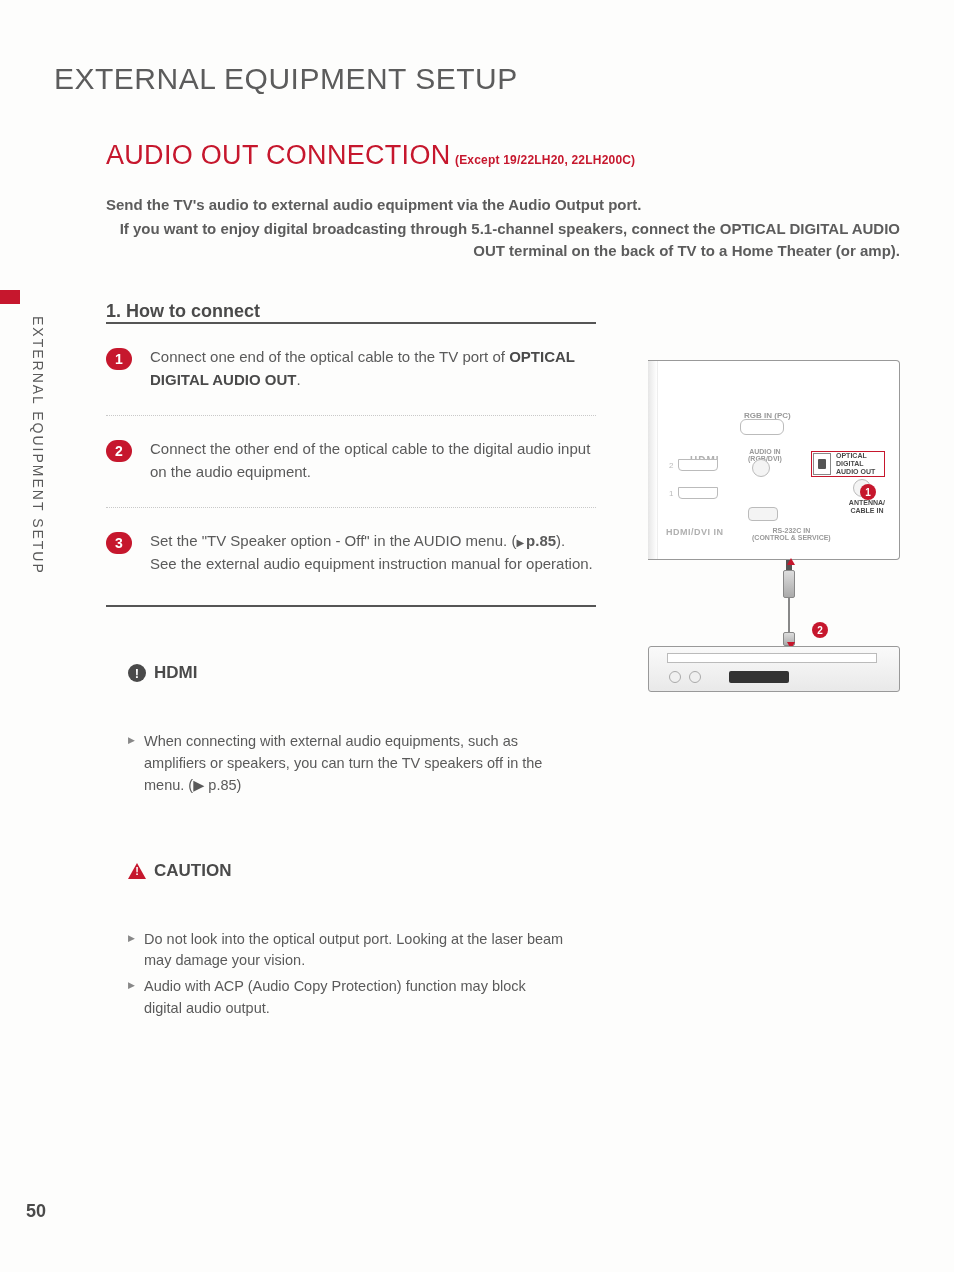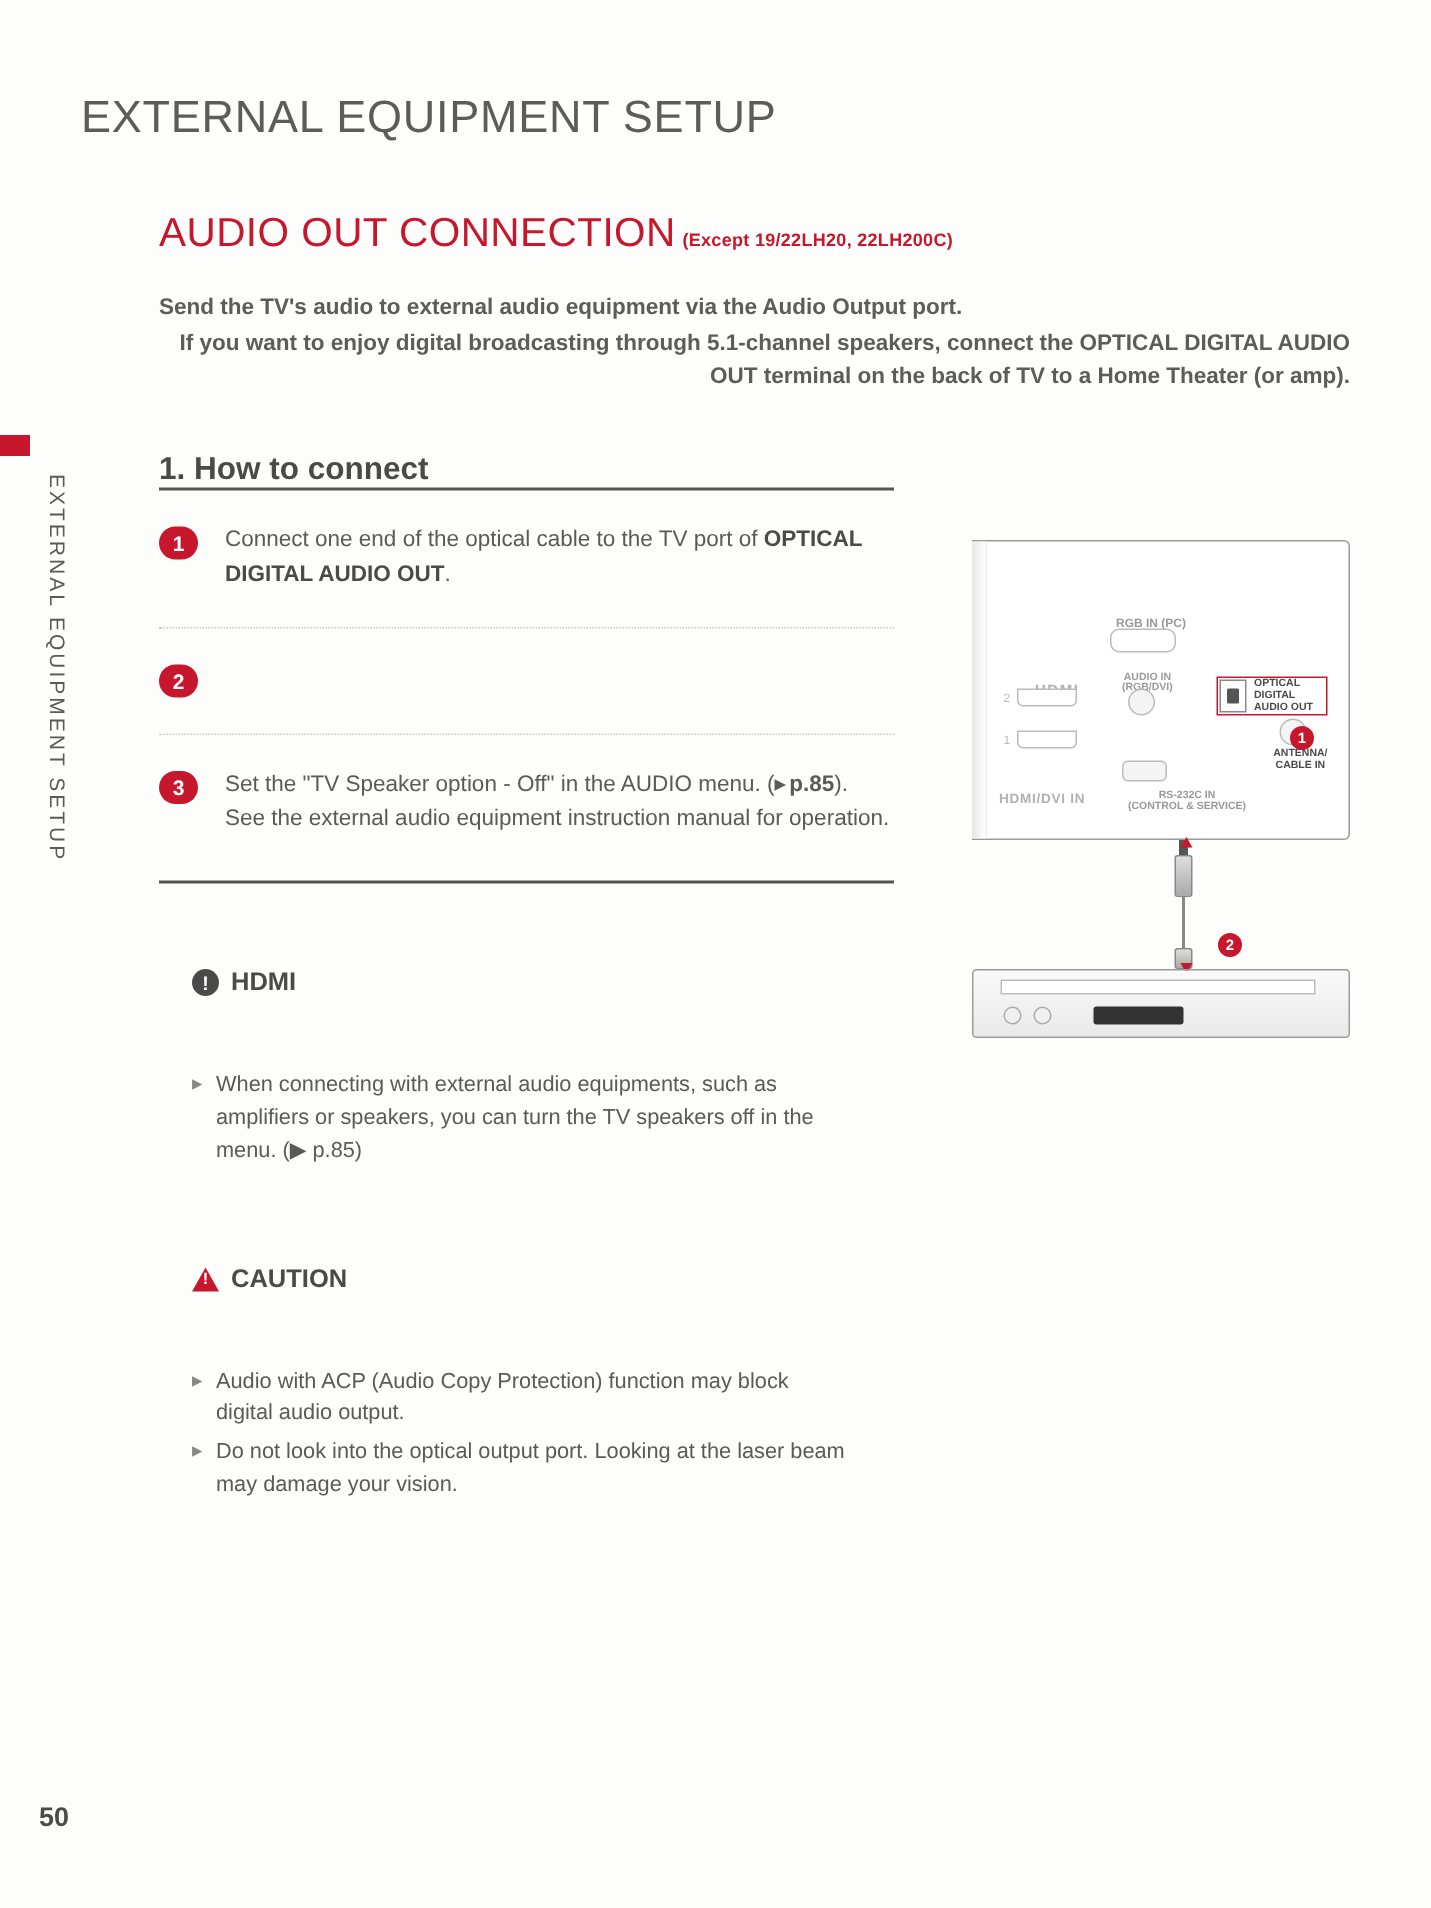--- a/index.html
+++ b/index.html
@@ -42,21 +42,21 @@
   .intro {
     margin-top: 23px;
     font-size: 15px;
     line-height: 1.45;
     color: #5c5c5c;
   }
   .intro .line1 { font-weight: 600; margin-bottom: 2px; }
   .intro .line2 { font-weight: 600; text-align: right; }
   .heading2 {
     margin-top: 40px;
-    font-size: 21px;
+    font-size: 18px;
     font-weight: 700;
     color: #4a4a4a;
   }
   .steps {
     margin-top: 22px;
     width: 490px;
   }
   .step {
     display: flex;
     align-items: flex-start;
@@ -395,20 +395,23 @@
 
       <div class="step">
         <div class="badge">1</div>
         <div class="step-text">
           <span>Connect one end of the optical cable to the TV port of </span><span class="bold">OPTICAL DIGITAL AUDIO OUT</span><span>.</span>
         </div>
       </div>
 
       <div class="step">
         <div class="badge">2</div>
+        <div class="step-text">
+          <span>Connect the other end of the optical cable to the digital audio input on the audio equipment.</span>
+        </div>
       </div>
 
       <div class="step">
         <div class="badge">3</div>
         <div class="step-text">
           <span>Set the "TV Speaker option - Off" in the AUDIO menu. (</span><span class="tri">▶</span><span class="page-ref">p.85</span><span>). See the external audio equipment instruction manual for operation.</span>
         </div>
       </div>
 
     </div>
@@ -422,22 +425,22 @@
         <li>When connecting with external audio equipments, such as amplifiers or speakers, you can turn the TV speakers off in the menu.  (▶ p.85)</li>
       </ul>
     </div>
 
     <div class="callout caution">
       <div class="callout-title">
         <span class="caution-icon"></span>
         <span>CAUTION</span>
       </div>
       <ul>
+        <li>Do not look into the optical output port. Looking at the laser beam may damage your vision.</li>
         <li>Audio with ACP (Audio Copy Protection) function may block digital audio output.</li>
-        <li>Do not look into the optical output port. Looking at the laser beam may damage your vision.</li>
       </ul>
     </div>
 
   </div>
 
   <div class="diagram">
     <div class="panel">
       <div class="panel-shade"></div>
       <div class="port-label rgbin-label">RGB IN (PC)</div>
       <div class="vga-port"></div>

